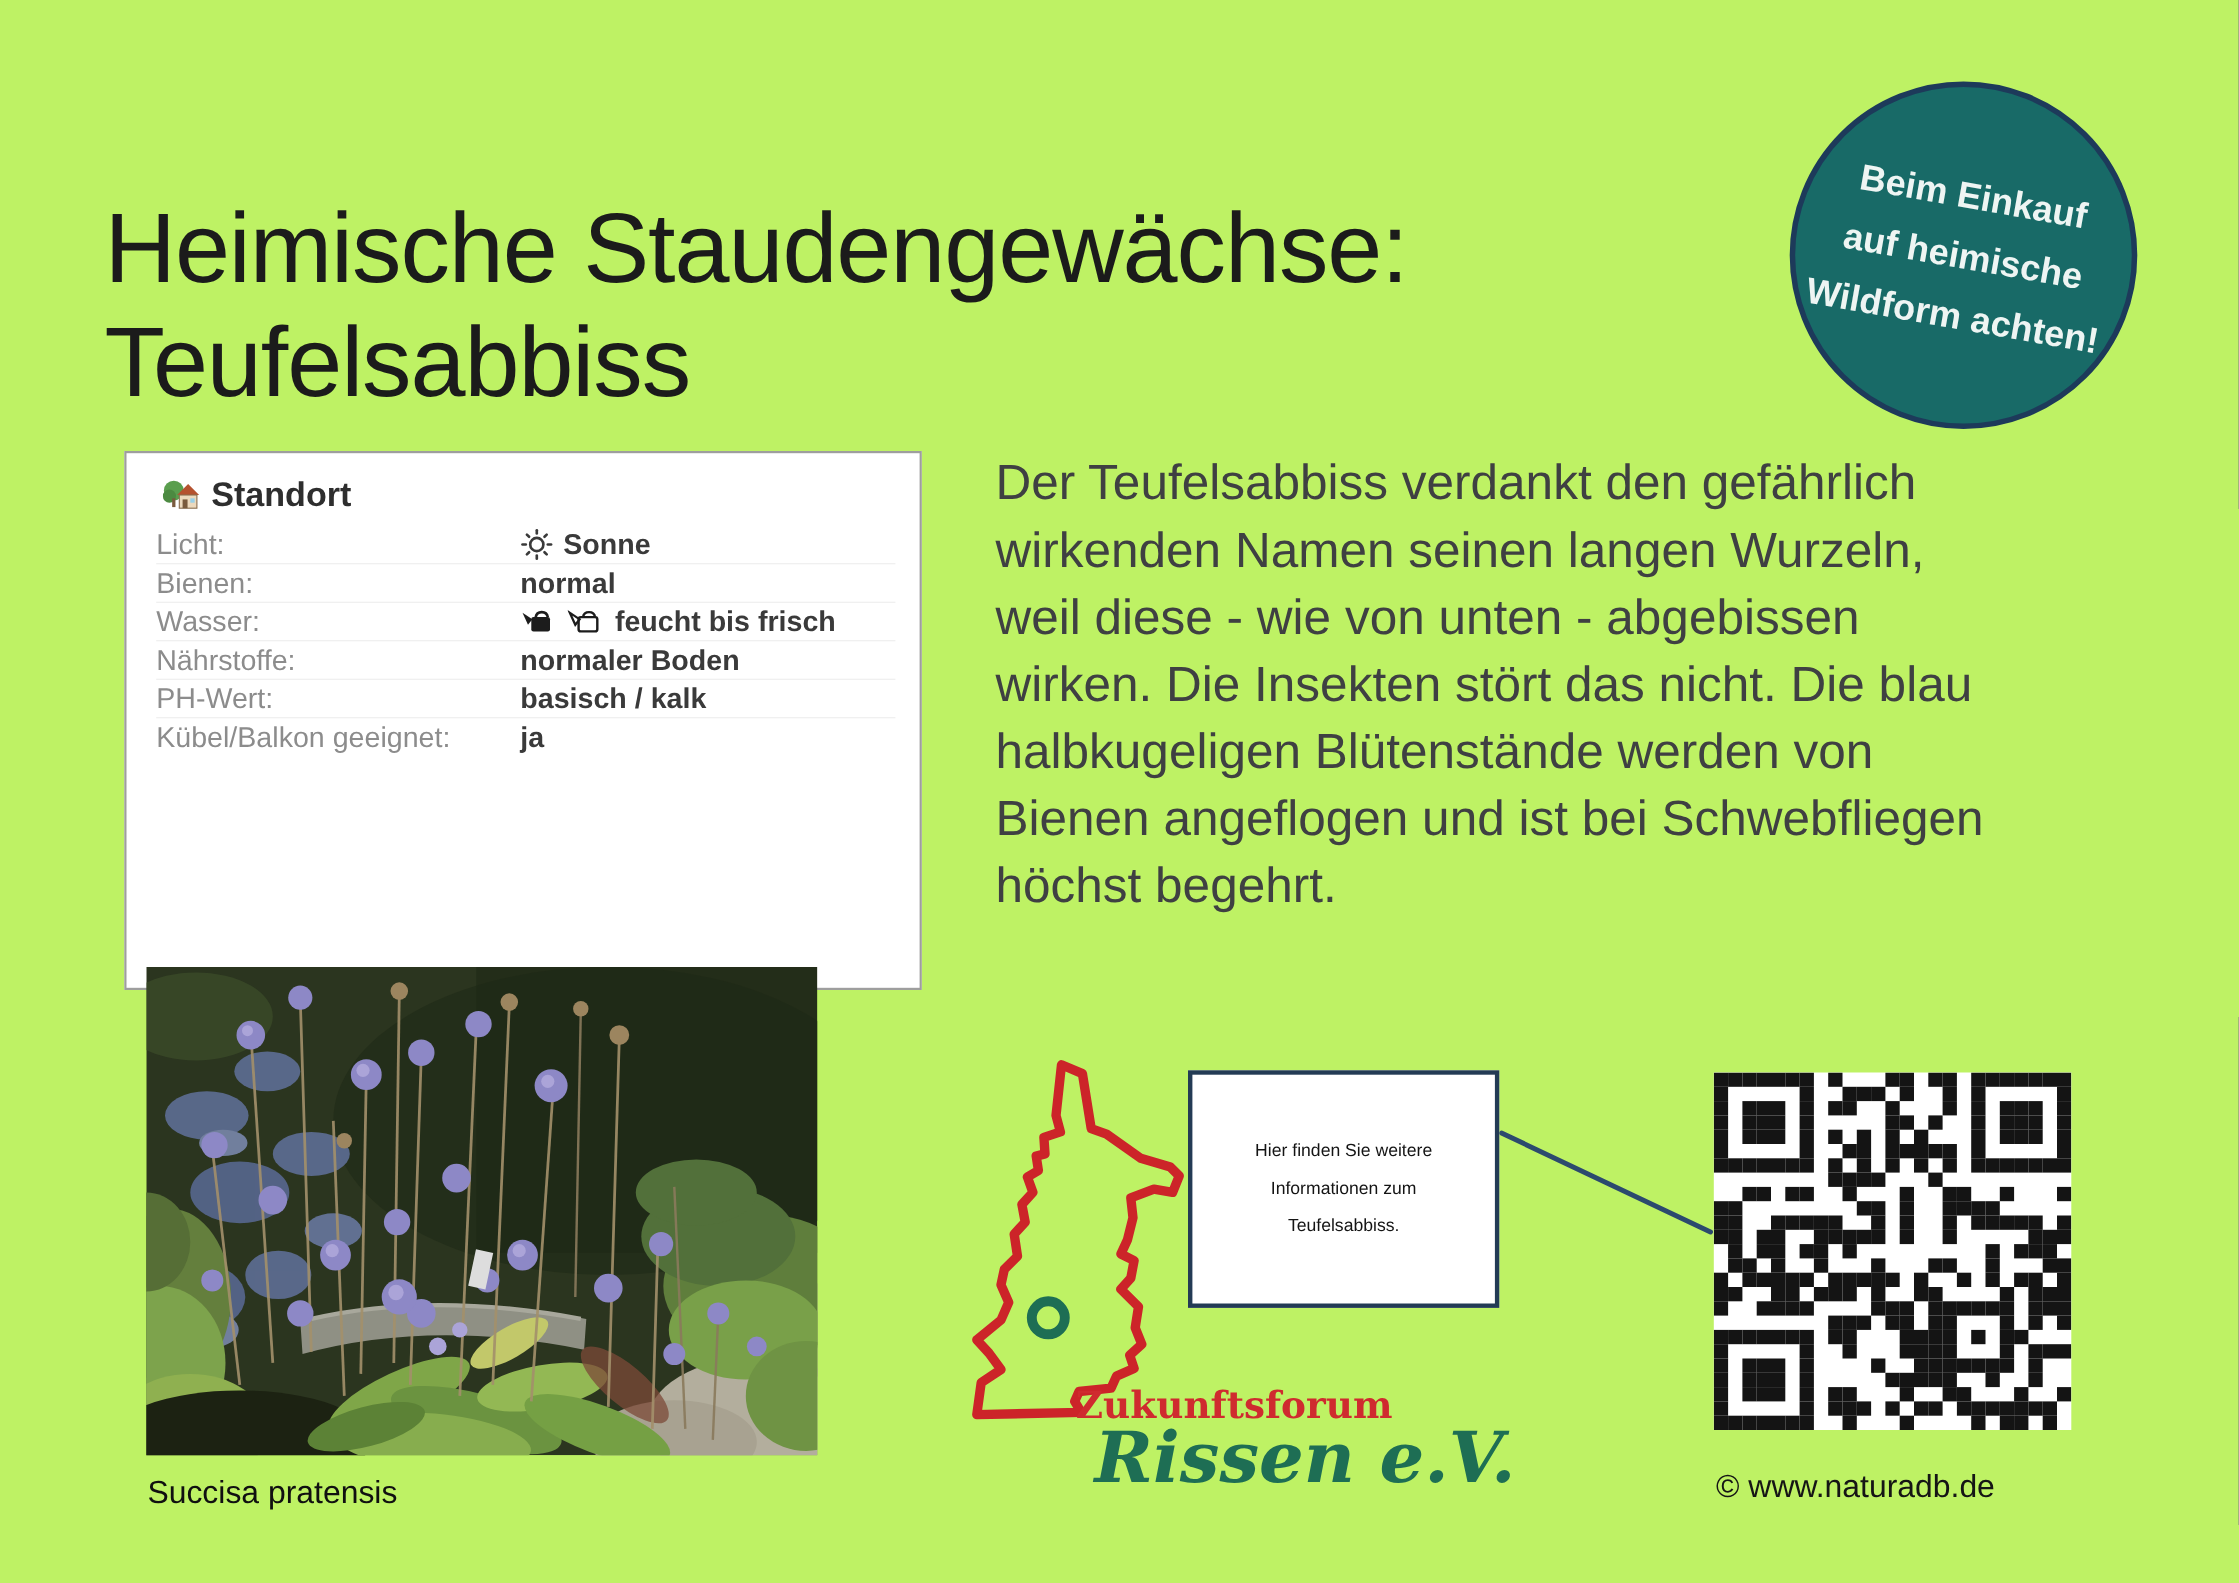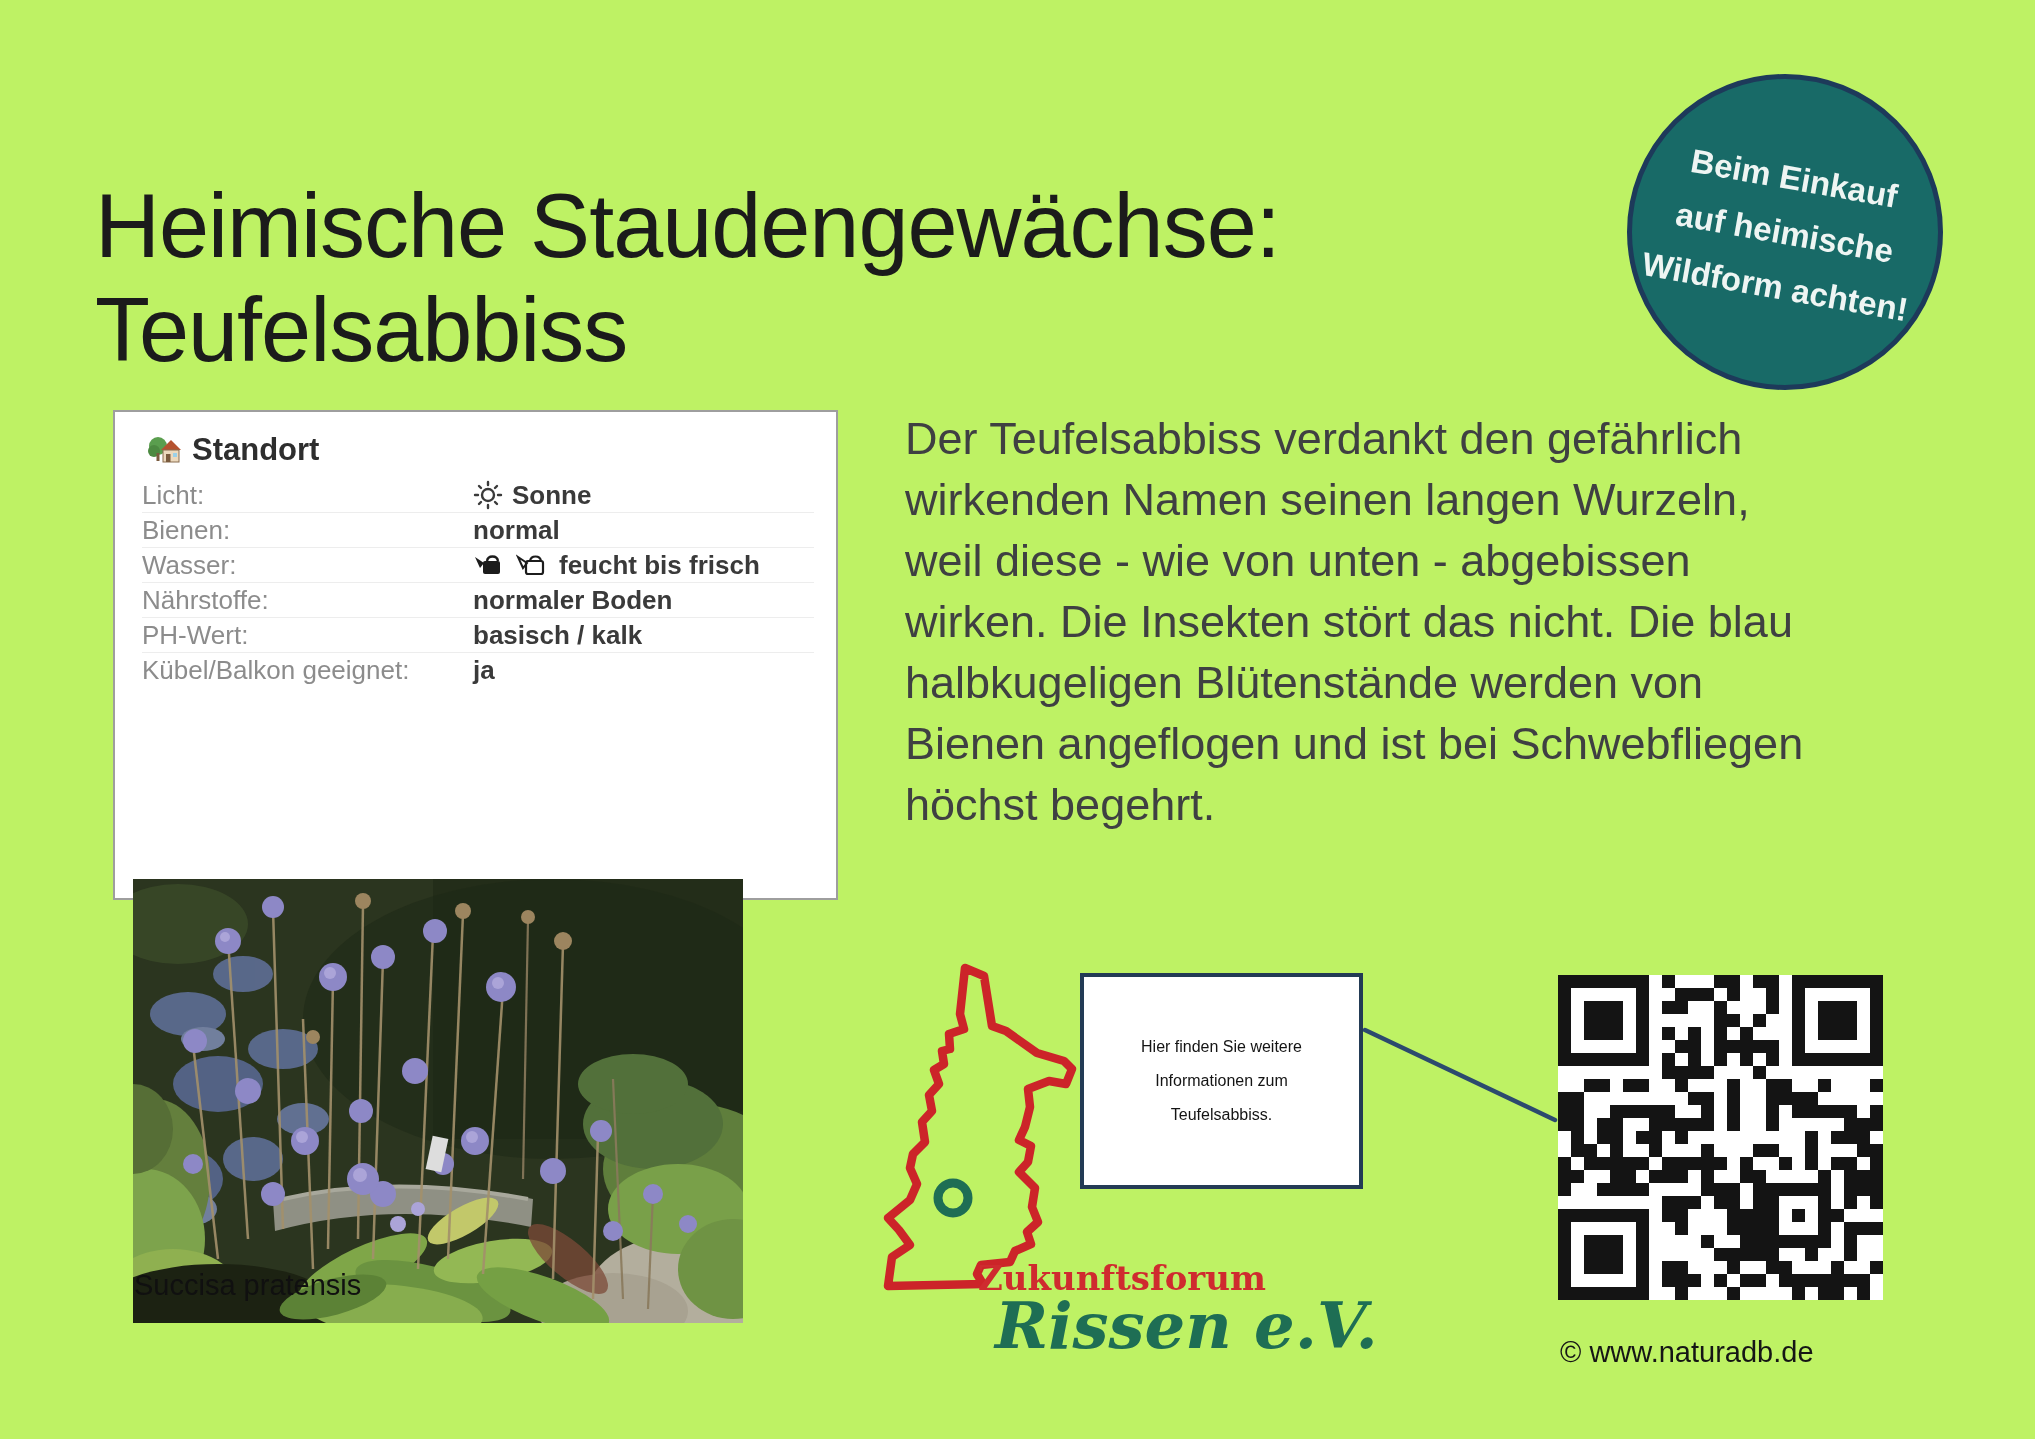--- a/index.html
+++ b/index.html
@@ -41,21 +41,21 @@
   .card-row .val{ display:flex; align-items:center; gap:9px; font-weight:700; color:#3a3a3a; }
   .ico{ display:inline-flex; align-items:center; }
   
   .descr{
     position:absolute; left:905px; top:408px; width:1060px;
     font-size:45px; line-height:61px; color:#3f4042;
   }
   
   .photo{ position:absolute; left:133px; top:879px; width:610px; height:444px; }
   .photo-caption{
-    position:absolute; left:134px; top:1269px; font-size:29px; color:#101010;
+    position:absolute; left:134px; top:1341px; font-size:29px; color:#101010;
   }
   
   .map{ position:absolute; left:878px; top:960px; }
   .logo-line1{
     position:absolute; left:978px; top:1258px;
     font-family:"DejaVu Serif", serif; font-weight:700; font-size:34px; color:#cf2b2f;
   }
   .logo-line2{
     position:absolute; left:995px; top:1288px;
     font-family:"DejaVu Serif", serif; font-weight:700; font-style:italic;

